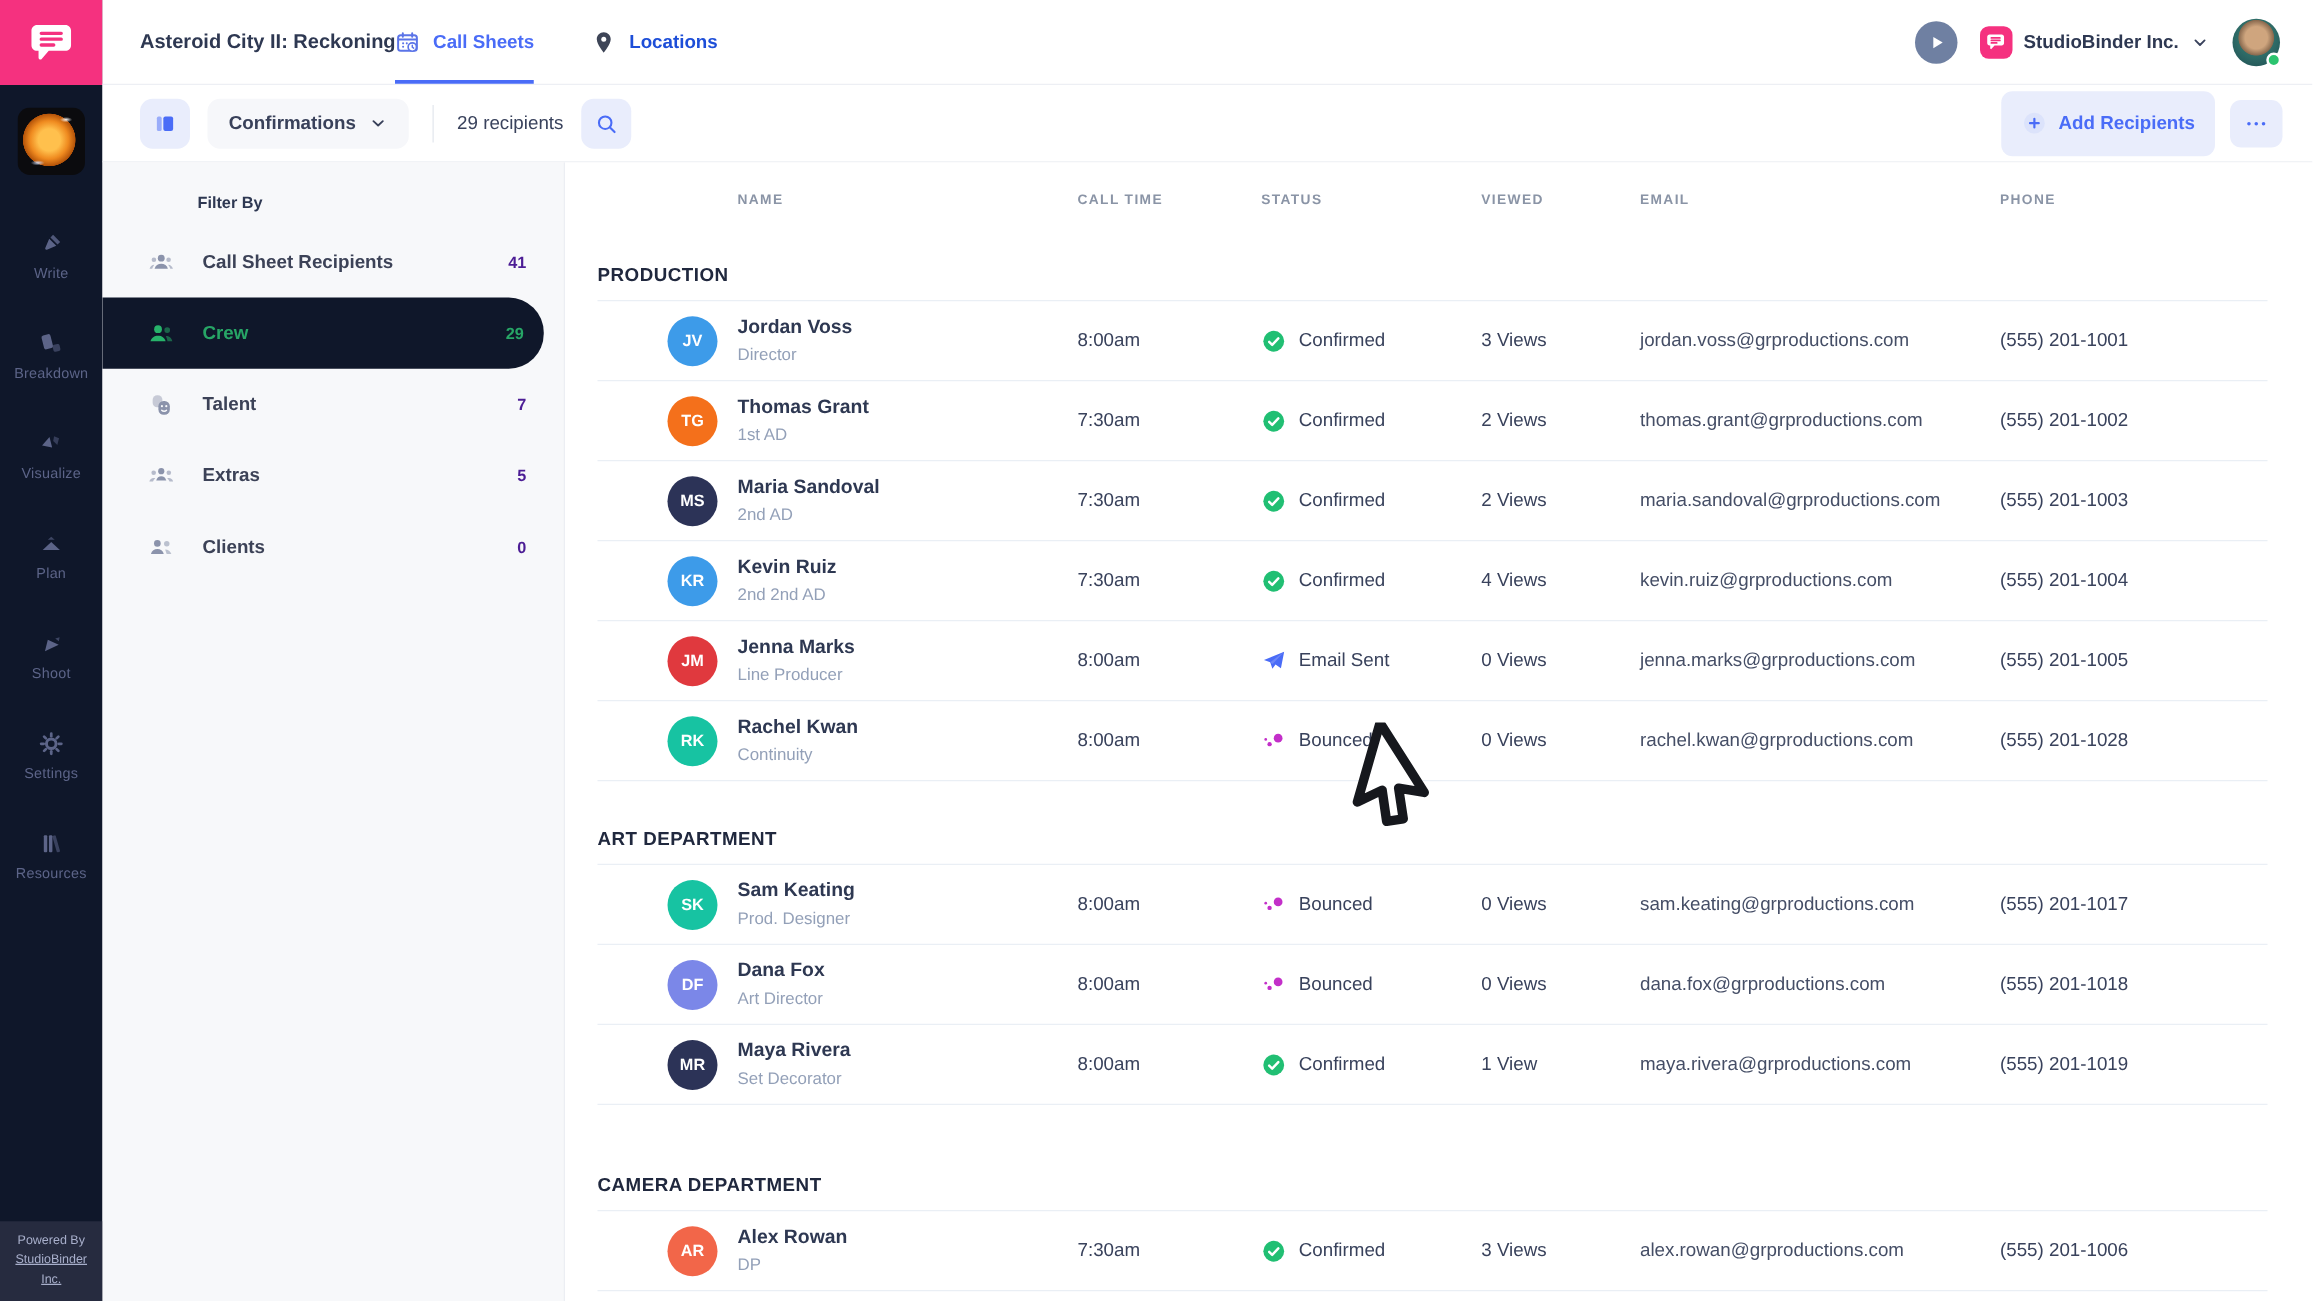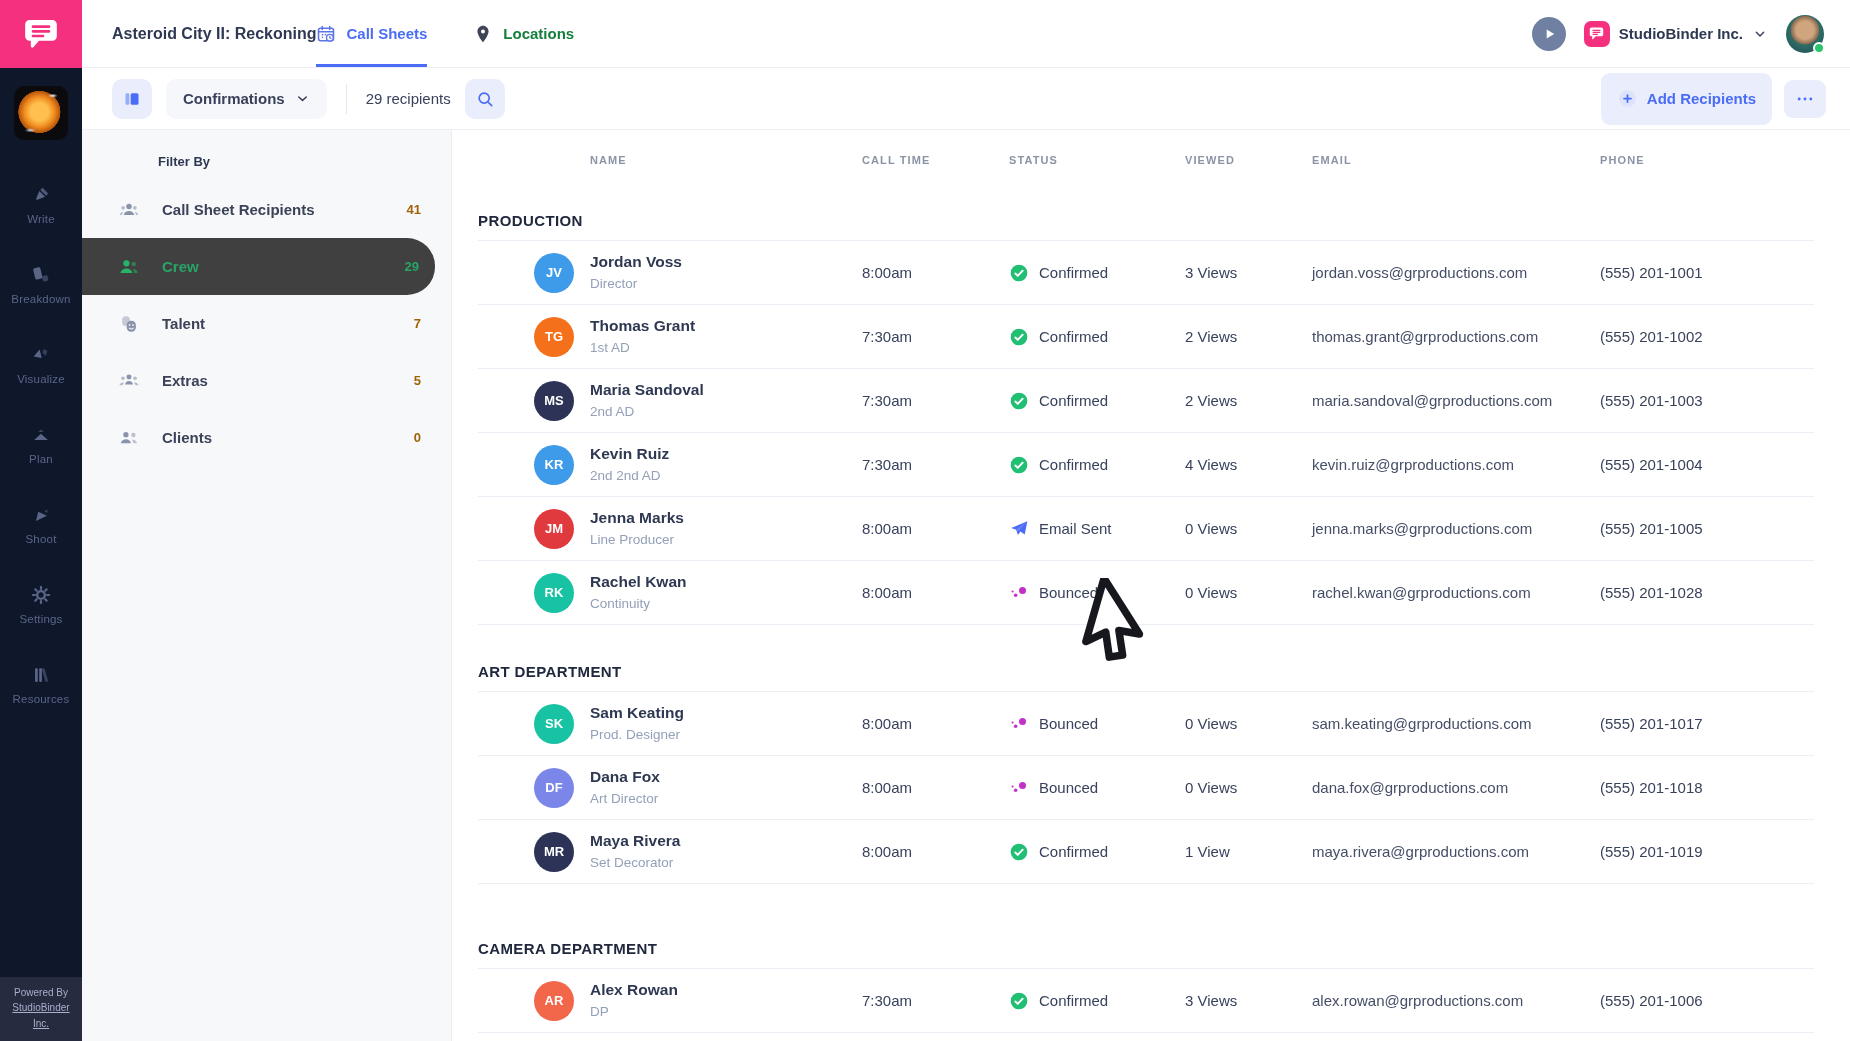--- a/index.html
+++ b/index.html
@@ -22,21 +22,21 @@
   .rail-item .icon svg { width:22px; height:22px; display:block; }
   .rail-label { font-size:11.5px; letter-spacing:.2px; }
   .powered { flex:none; background:#262B3F; padding:8px 4px 10px; text-align:center; color:#A8AFCB; font-size:10px; line-height:1.55; cursor:pointer; }
   .powered-org { text-decoration:underline; display:block; }
 
   
   .main-col { flex:1; display:flex; flex-direction:column; min-width:0; }
   .top-bar { height:68px; flex:none; display:flex; align-items:center; padding:0 26px 0 30px; border-bottom:1px solid #EDEFF4; background:#fff; }
   .project-title { font-size:16px; font-weight:700; color:#2E3852; }
   .tabs { display:flex; height:100%; gap:46px; }
-  .tab { display:flex; align-items:center; gap:10px; font-size:15px; font-weight:600; color:#15803d; cursor:pointer; height:100%; }
+  .tab { display:flex; align-items:center; gap:10px; font-size:15px; font-weight:600; color:#1d4ed8; cursor:pointer; height:100%; }
   .tab .icon { color:#3E4557; }
   .tab .icon svg { width:20px; height:20px; display:block; }
   .tab.active { color:#4A6CF7; box-shadow:inset 0 -3px 0 #4A6CF7; }
   .tab.active .icon { color:#5B74E8; }
   .top-right { margin-left:auto; display:flex; align-items:center; gap:18px; }
   .play-btn { width:34px; height:34px; border-radius:50%; background:#6F80A2; display:flex; align-items:center; justify-content:center; cursor:pointer; }
   .play-btn svg { width:20px; height:20px; }
   .org { display:flex; align-items:center; gap:9px; font-size:15px; font-weight:600; color:#2E3852; cursor:pointer; }
   .org-logo { width:26px; height:26px; border-radius:7px; background:#F5317F; display:flex; align-items:center; justify-content:center; }
   .org-logo svg { width:17px; height:17px; }
@@ -59,22 +59,22 @@
   .more-btn { width:42px; height:38px; border:none; border-radius:9px; background:#E9EDFC; color:#4A6CF7; display:flex; align-items:center; justify-content:center; cursor:pointer; }
   .more-btn svg { width:20px; height:20px; }
 
   
   .content { flex:1; display:flex; min-height:0; }
   .filter-panel { width:370px; flex:none; background:#F7F8FA; border-right:1px solid #ECEEF3; padding-top:24px; }
   .filter-title { font-size:13px; font-weight:700; color:#2E3852; padding-left:76px; margin-bottom:12px; }
   .filter-item { height:57px; display:flex; align-items:center; gap:22px; padding:0 30px 0 36px; color:#3C4257; font-size:15px; font-weight:600; cursor:pointer; }
   .filter-item .icon { color:#8B93AB; flex:none; }
   .filter-item .icon svg { width:22px; height:22px; display:block; }
-  .filter-count { margin-left:auto; font-size:13px; font-weight:600; color:#a16207; }
-  .filter-item.selected { background:#404040; border-radius:0 28px 28px 0; margin-right:16px; padding-right:16px; color:#27A566; }
+  .filter-count { margin-left:auto; font-size:13px; font-weight:600; color:#4c1d95; }
+  .filter-item.selected { background:#0f172a; border-radius:0 28px 28px 0; margin-right:16px; padding-right:16px; color:#27A566; }
   .filter-item.selected .icon { color:#27B36A; }
   .filter-item.selected .filter-count { color:#27A566; }
 
   .table-area { flex:1; position:relative; background:#fff; padding:0 36px 0 26px; overflow:hidden; }
   .thead { display:grid; grid-template-columns:384px 147px 176px 127px 288px 1fr; padding-top:24px; height:62px; align-items:start; }
   .th { font-size:11px; font-weight:700; color:#8A94A6; letter-spacing:1.1px; }
   .th-name { padding-left:112px; }
   .section-title { margin-top:26px; height:40px; display:flex; align-items:center; font-size:15px; font-weight:800; color:#20283E; letter-spacing:.4px; }
   .section:first-child .section-title { margin-top:8px; }
   .section:last-child .section-title { margin-top:44px; }

